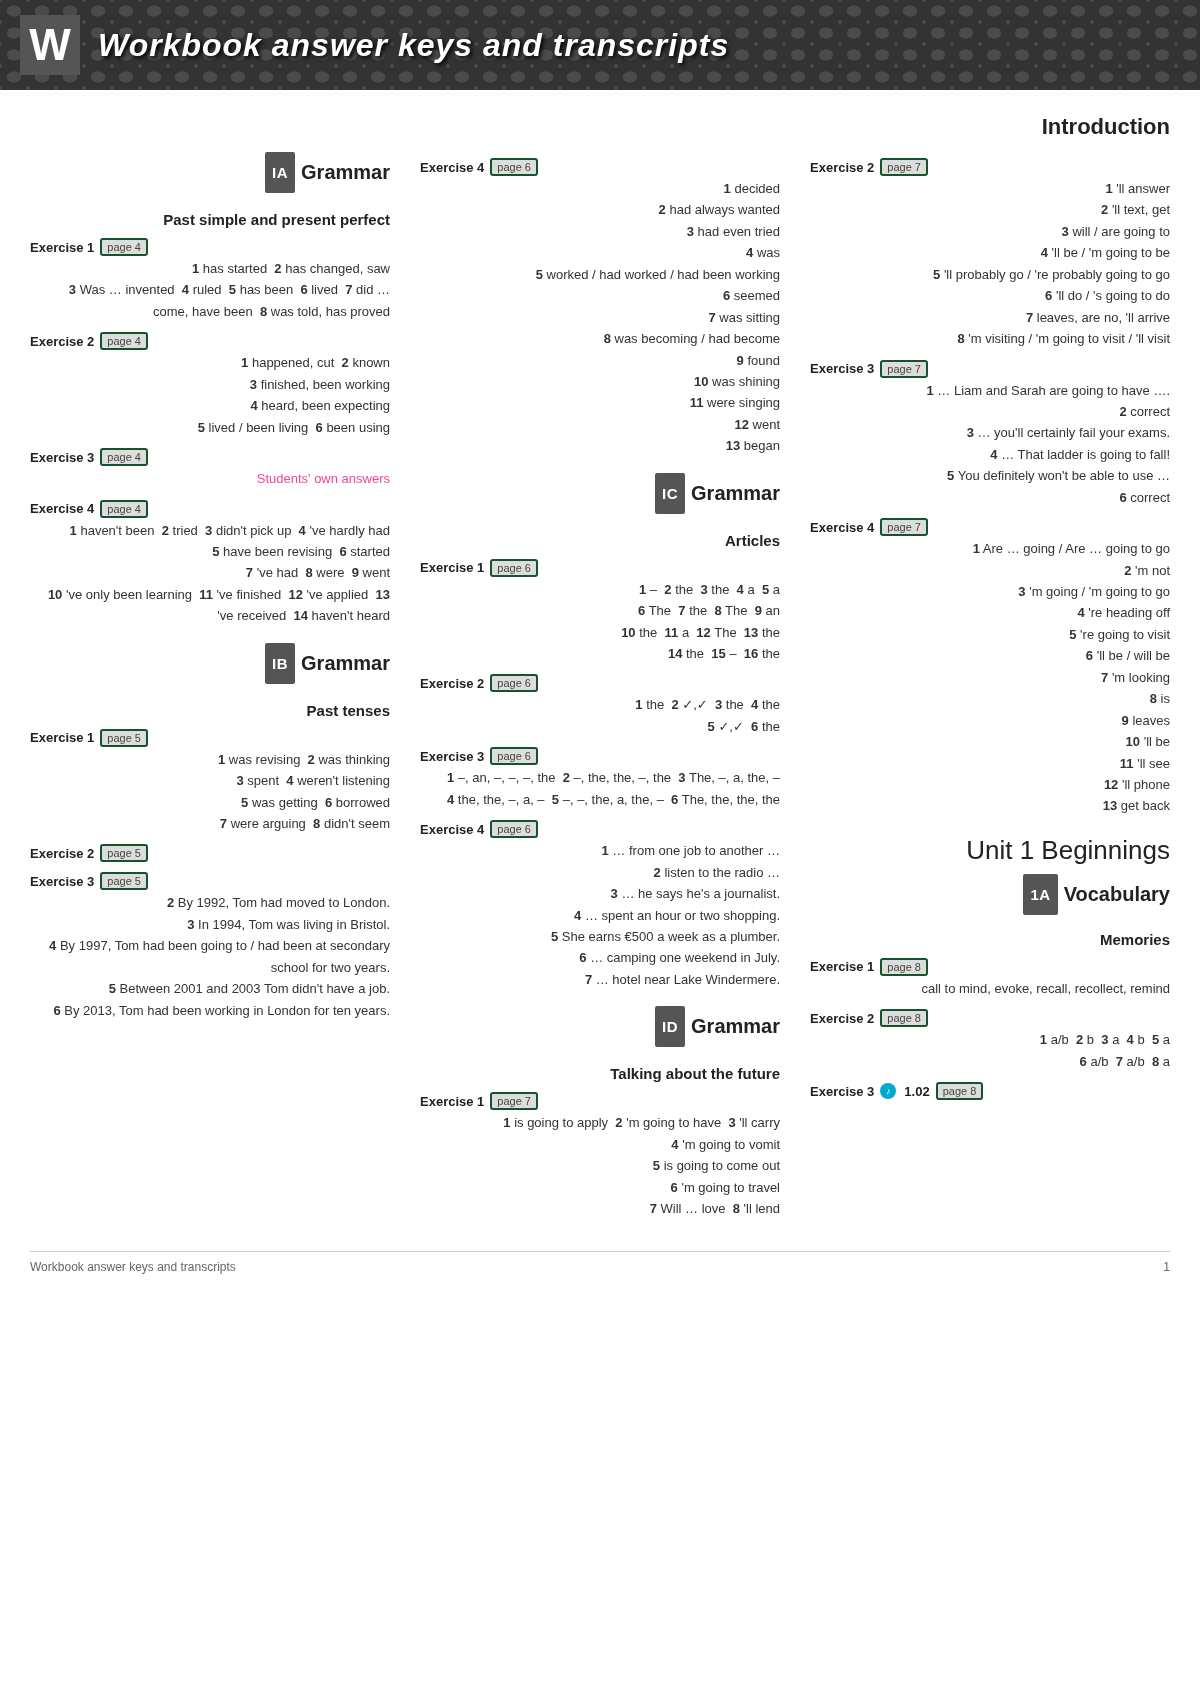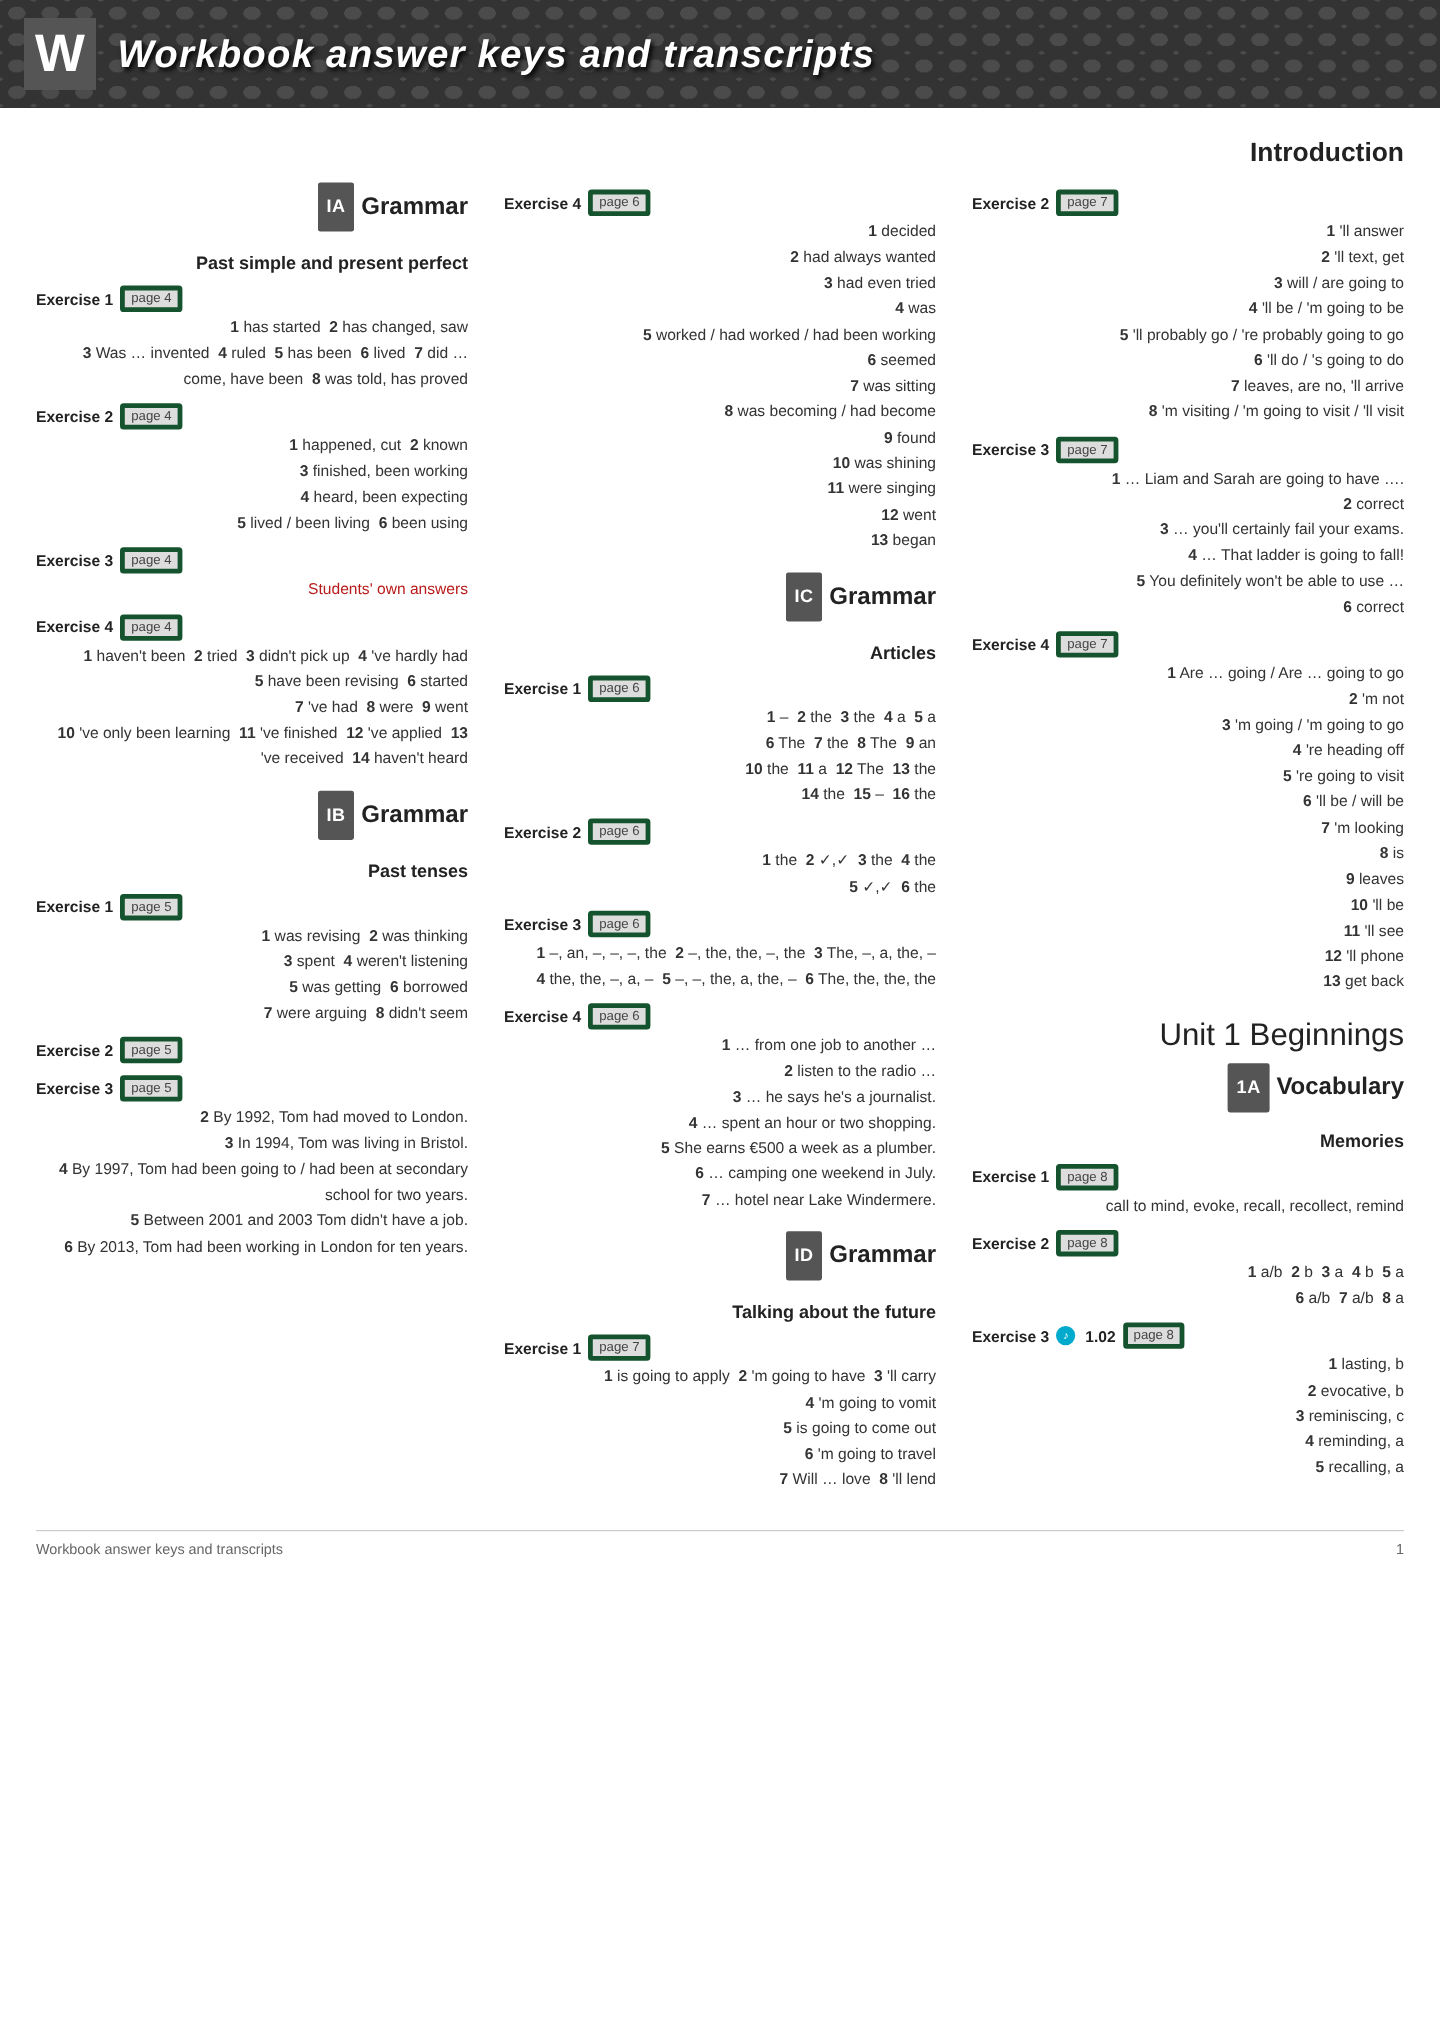--- a/index.html
+++ b/index.html
@@ -113,30 +113,30 @@
       align-items: center;
       gap: 6px;
     }
     .page-badge {
       background: #ddd;
       border-radius: 3px;
       font-size: 11px;
       font-weight: 400;
       padding: 1px 5px;
       color: #444;
-      border: 4px solid #14532d;
+      border: 2px solid #14532d;
     }
     .exercise-content {
       font-size: 13px;
       line-height: 1.65;
       color: #333;
       margin-bottom: 2px;
     }
     .exercise-content .cyan {
-      color: #b91c1c;
+      color: #ec4899;
     }
     .exercise-content .num {
       font-weight: 700;
     }
 
     
     .three-col {
       display: grid;
       grid-template-columns: 1fr 1fr 1fr;
       gap: 0 30px;
@@ -472,27 +472,20 @@
         <span class="num">6</span> a/b &nbsp;<span class="num">7</span> a/b &nbsp;<span class="num">8</span> a
       </div>
 
       
       <div class="exercise-head">
         <span>Exercise 3</span>
         <span class="audio-icon">♪</span>
         <span>1.02</span>
         <span class="page-badge">page 8</span>
       </div>
-      <div class="exercise-content">
-        <span class="num">1</span> lasting, b<br>
-        <span class="num">2</span> evocative, b<br>
-        <span class="num">3</span> reminiscing, c<br>
-        <span class="num">4</span> reminding, a<br>
-        <span class="num">5</span> recalling, a
-      </div>
 
     </div>
 
   </div>
 
   <div class="footer">
     <span>Workbook answer keys and transcripts</span>
     <span>1</span>
   </div>
 

